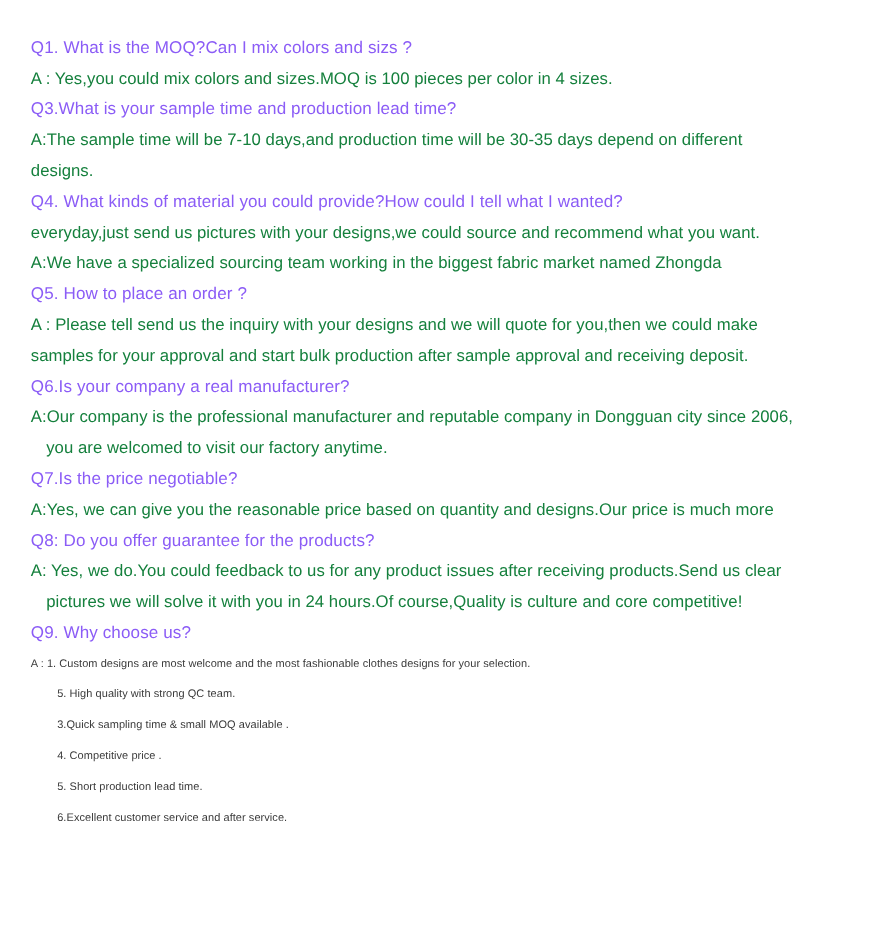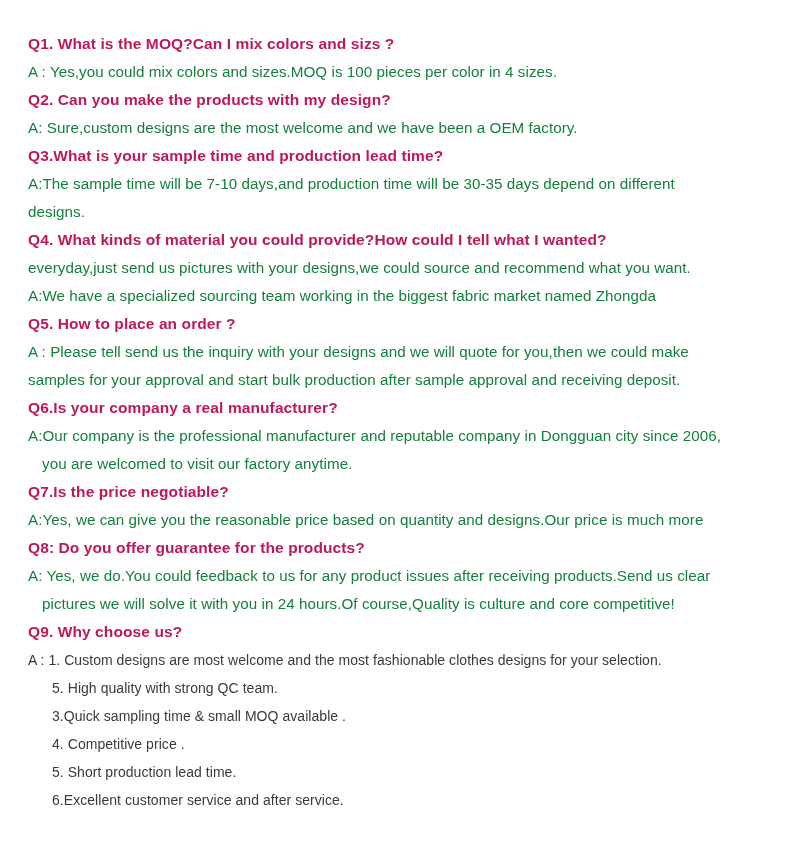--- a/index.html
+++ b/index.html
@@ -20,38 +20,38 @@
     width: 800px;
     height: 864px;
     padding: 30px 18px 0 28px;
     background: #ffffff;
   }
   .faq-block {
     margin: 0;
   }
   .q-line {
     font-size: 15.5px;
-    font-weight: bold;
+    font-weight: normal;
     line-height: 28px;
-    color: #be185d;
+    color: #8b5cf6;
     letter-spacing: 0.1px;
     white-space: nowrap;
   }
   .a-line {
     font-size: 15.2px;
     font-weight: normal;
     line-height: 28px;
     color: #15803d;
     letter-spacing: 0.05px;
   }
   .a-line.cont {
     padding-left: 14px;
   }
   .list-line {
-    font-size: 14px;
+    font-size: 10px;
     line-height: 28px;
     color: #3a3a3a;
     padding-left: 24px;
     letter-spacing: 0.05px;
   }
   .list-line.first {
     padding-left: 0;
   }
   .list-line.strongnum {
     font-weight: 500;
@@ -60,24 +60,20 @@
 </head>
 <body>
 
 <div class="faq-page">
 
   <div class="faq-block">
     <div class="q-line">Q1. What is the MOQ?Can I mix colors and sizs ?</div>
     <div class="a-line">A : Yes,you could mix colors and sizes.MOQ is 100 pieces per color in 4 sizes.</div>
   </div>
 
-  <div class="faq-block">
-    <div class="q-line">Q2. Can you make the products with my design?</div>
-    <div class="a-line">A: Sure,custom designs are the most welcome and we have been a OEM factory.</div>
-  </div>
 
   <div class="faq-block">
     <div class="q-line">Q3.What is your sample time and production lead time?</div>
     <div class="a-line">A:The sample time will be 7-10 days,and production time will be 30-35 days depend on different</div>
     <div class="a-line">designs.</div>
   </div>
 
   <div class="faq-block">
     <div class="q-line">Q4. What kinds of material you could provide?How could I tell what I wanted?</div>
     <div class="a-line">everyday,just send us pictures with your designs,we could source and recommend what you want.</div>

